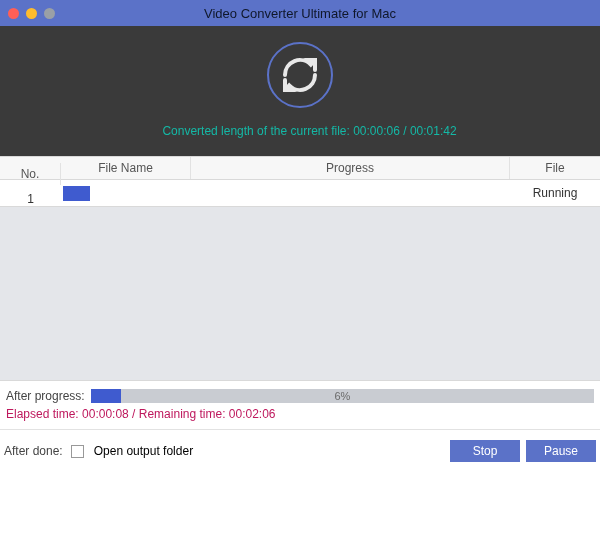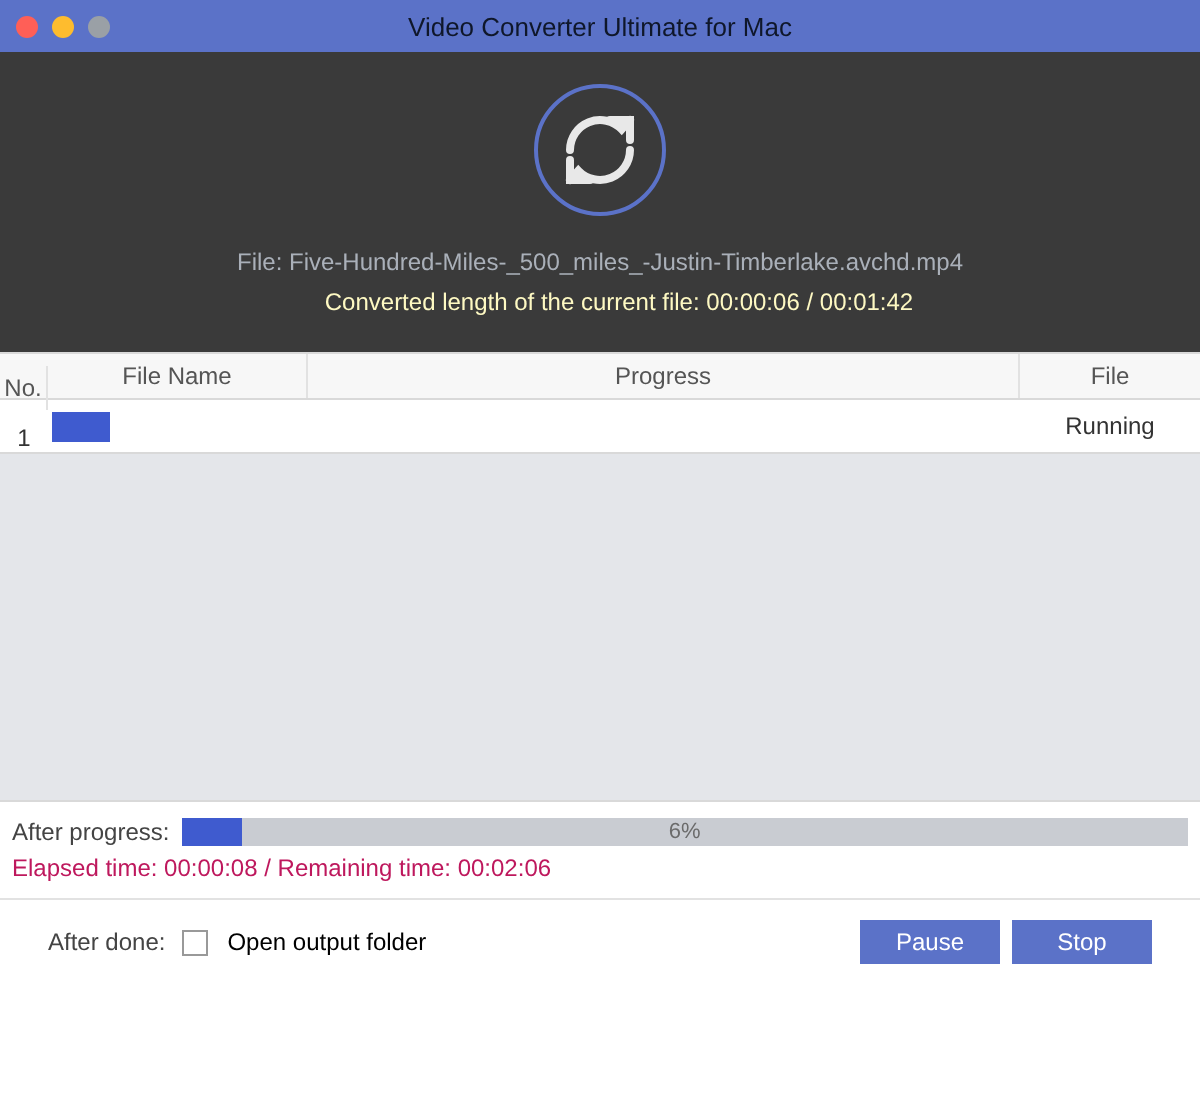--- a/index.html
+++ b/index.html
@@ -10,47 +10,47 @@
     .light { width: 11px; height: 11px; border-radius: 50%; }
     .light.close { background: #ff5f57; }
     .light.min { background: #febc2e; }
     .light.max { background: #9aa0a6; }
     .title { color: #0f172a; font-size: 13px; position: absolute; left: 50%; transform: translateX(-50%); }
 
     .header-dark { background: #3a3a3a; text-align: center; padding: 16px 0 18px; }
     .spin-circle { width: 66px; height: 66px; border: 2px solid #5b72c8; border-radius: 50%; margin: 0 auto 16px; display: flex; align-items: center; justify-content: center; }
     .spin-circle svg { width: 40px; height: 40px; }
     .file-line { color: #aab0b9; font-size: 12px; margin-bottom: 6px; }
-    .conv-line { color: #fef9c3; font-size: 12px; margin-left: 19px; }
+    .conv-line { color: #14b8a6; font-size: 12px; margin-left: 19px; }
 
     .thead { display: flex; background: #f7f7f7; border-top: 1px solid #d9d9d9; border-bottom: 1px solid #d9d9d9; height: 24px; align-items: center; color: #555; }
     .thead > div { border-right: 1px solid #e2e2e2; height: 100%; display: flex; align-items: center; justify-content: center; }
     .thead > div:last-child { border-right: none; }
-    .col-no { width: 24px; margin-top: 12px; }
+    .col-no { width: 61px; margin-top: 12px; }
     .col-name { width: 130px; }
     .col-prog { flex: 1; }
     .col-state { width: 90px; }
 
     .row { display: flex; height: 26px; align-items: center; color: #333; }
     .row .col-no { text-align: center; }
     .row .col-name { padding-left: 4px; white-space: nowrap; overflow: hidden; }
     .row .col-prog { padding: 0 2px; }
     .row .col-state { text-align: center; }
     .row-progress { height: 15px; background: #3f5bcf; }
 
     .filler { background: #e4e6ea; height: 174px; border-top: 1px solid #d9d9d9; }
 
     .total-row { display: flex; align-items: center; padding: 8px 6px 4px; color: #444; gap: 6px; border-top: 1px solid #d9d9d9; }
     .total-bar { flex: 1; height: 14px; background: #c9ccd2; position: relative; }
     .total-fill { height: 100%; background: #3f5bcf; }
     .total-pct { position: absolute; left: 50%; top: 50%; transform: translate(-50%,-50%); color: #6b6b6b; font-size: 11px; }
 
     .time-line { padding: 0 6px 8px; color: #be185d; border-bottom: 1px solid #e2e2e2; }
 
-    .bottom { display: flex; align-items: center; padding: 10px 24px; gap: 6px; }
+    .bottom { display: flex; align-items: center; padding: 10px 4px; gap: 6px; }
     .after-label { color: #444; }
     .checkbox { width: 13px; height: 13px; border: 1px solid #999; background: #fff; margin: 0 4px 0 2px; }
     .spacer { flex: 1; }
     .btn { width: 70px; height: 22px; background: #5b72c8; color: #fff; display: flex; align-items: center; justify-content: center; font-size: 12px; cursor: pointer; }
   </style>
 </head>
 <body>
 
 <div class="titlebar">
   <div class="traffic-lights">
@@ -62,23 +62,20 @@
 </div>
 
 <div class="header-dark">
   <div class="spin-circle">
     <svg viewBox="0 0 24 24" fill="none" stroke="#e8e8e8" stroke-width="2.4" stroke-linecap="round">
       <path d="M21 12a9 9 0 0 1-15.5 6.2L3 21"></path>
       <path d="M3 12a9 9 0 0 1 15.5-6.2L21 3"></path>
       <polyline points="3 15 3 21 9 21"></polyline>
       <polyline points="21 9 21 3 15 3"></polyline>
     </svg>
-  </div>
-  <div class="file-line">
-    <span>File: </span><span>Five-Hundred-Miles-_500_miles_-Justin-Timberlake.avchd.mp4</span>
   </div>
   <div class="conv-line">
     <span>Converted length of the current file: </span><span>00:00:06</span><span> / </span><span>00:01:42</span>
   </div>
 </div>
 
 <div class="thead">
   <div class="col-no">No.</div>
   <div class="col-name">File Name</div>
   <div class="col-prog">Progress</div>
@@ -105,15 +102,15 @@
 
 <div class="time-line">
   <span>Elapsed time: </span><span>00:00:08</span><span> / </span><span>Remaining time: </span><span>00:02:06</span>
 </div>
 
 <div class="bottom">
   <span class="after-label">After done:</span>
   <span class="checkbox"></span>
   <span>Open output folder</span>
   <span class="spacer"></span>
+  <div class="btn">Stop</div>
   <div class="btn">Pause</div>
-  <div class="btn">Stop</div>
 </div>
 
 </body></html>

